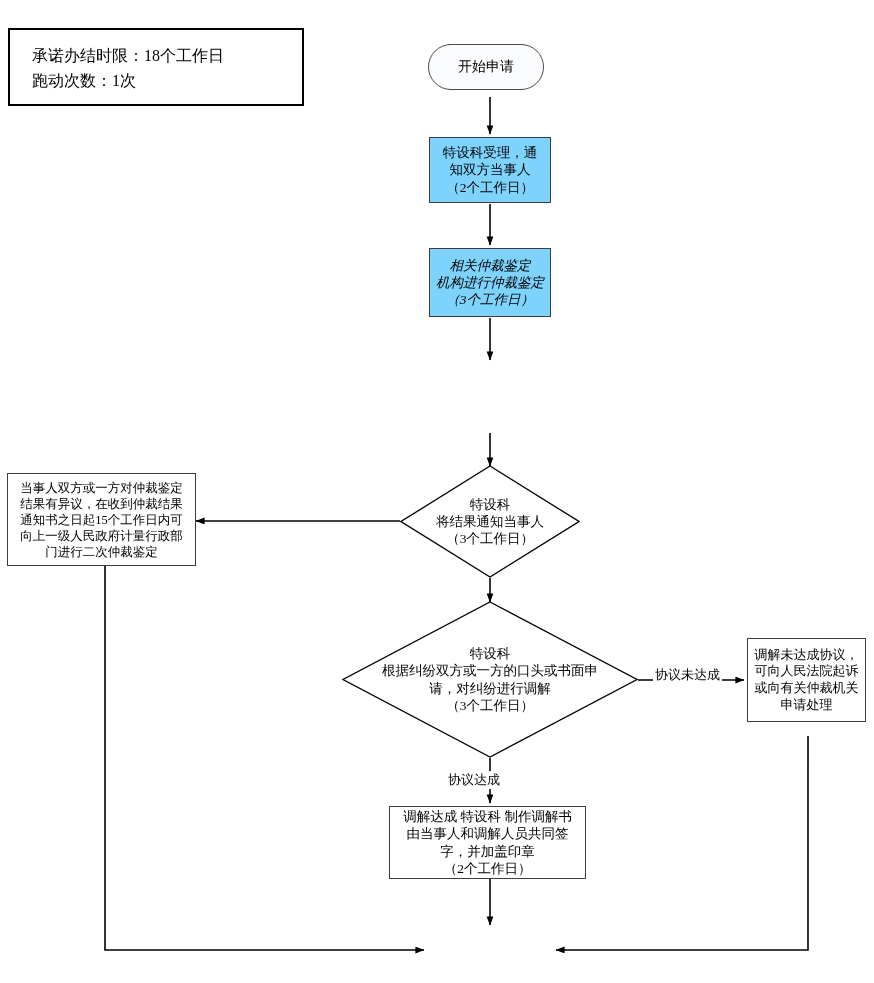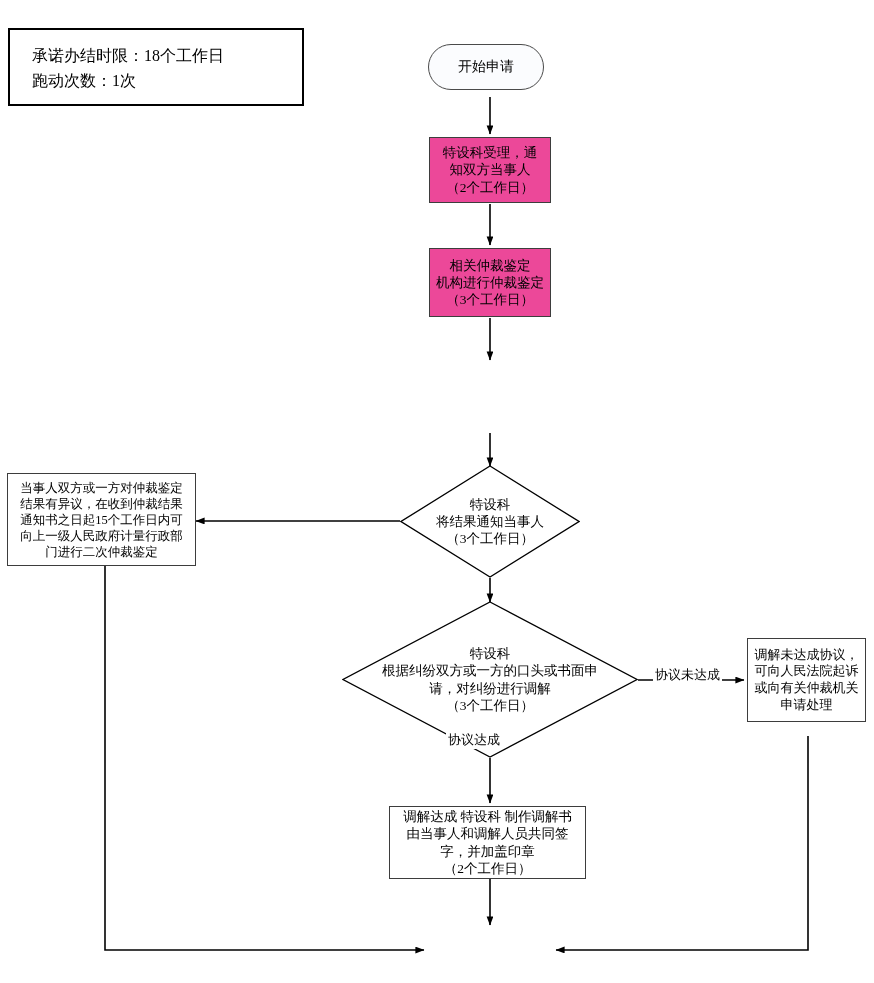--- a/index.html
+++ b/index.html
@@ -61,21 +61,21 @@
   .terminator {
     border: 1px solid #4a4a4a;
     border-radius: 26px;
     background: #fbfcfe;
     font-size: 14px;
   }
 
   
   .process {
     border: 1px solid #3d3d3d;
-    background: #ec4899;
+    background: #7dd3fc;
     font-size: 13.5px;
   }
   .process.plain {
     background: #ffffff;
   }
 
   
   .diamond {
     background: transparent;
     border: 0;
@@ -150,21 +150,21 @@
   <div class="node terminator" style="left:428px; top:44px; width:116px; height:46px;">
     <span class="txt">开始申请</span>
   </div>
 
   <div class="node process" style="left:429px; top:137px; width:122px; height:66px;">
     <span class="txt">特设科受理，通
 知双方当事人
 （2个工作日）</span>
   </div>
 
-  <div class="node process" style="left:429px; top:248px; width:122px; height:69px;">
+  <div class="node process" style="left:429px; top:248px; width:122px; height:69px;font-style:italic;">
     <span class="txt">相关仲裁鉴定
 机构进行仲裁鉴定
 （3个工作日）</span>
   </div>
 
 
   <div class="node diamond" style="left:400px; top:465px; width:180px; height:113px;">
     <svg class="dshape" viewBox="0 0 180 113" preserveAspectRatio="none" xmlns="http://www.w3.org/2000/svg">
       <polygon points="90,1 179,56.5 90,112 1,56.5" fill="#ffffff" stroke="#000000" stroke-width="1.3"></polygon>
     </svg>
@@ -200,15 +200,15 @@
 
   <div class="node process plain" style="left:389px; top:806px; width:197px; height:73px;">
     <span class="txt">调解达成 特设科 制作调解书
 由当事人和调解人员共同签
 字，并加盖印章
 （2个工作日）</span>
   </div>
 
 
   <div class="edge-label" style="left:653px; top:666px;">协议未达成</div>
-  <div class="edge-label" style="left:446px; top:731px;">协议达成</div>
+  <div class="edge-label" style="left:446px; top:771px;">协议达成</div>
 
 </div>
 
 </body></html>

